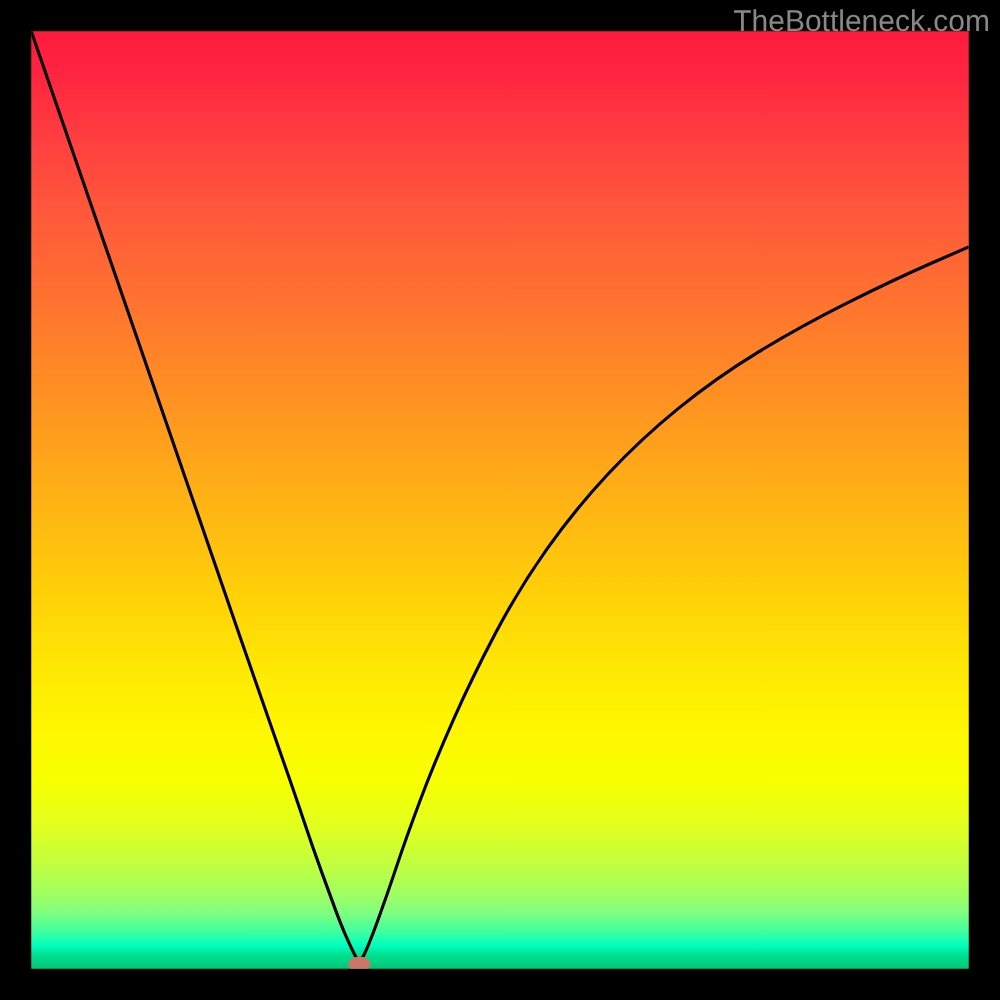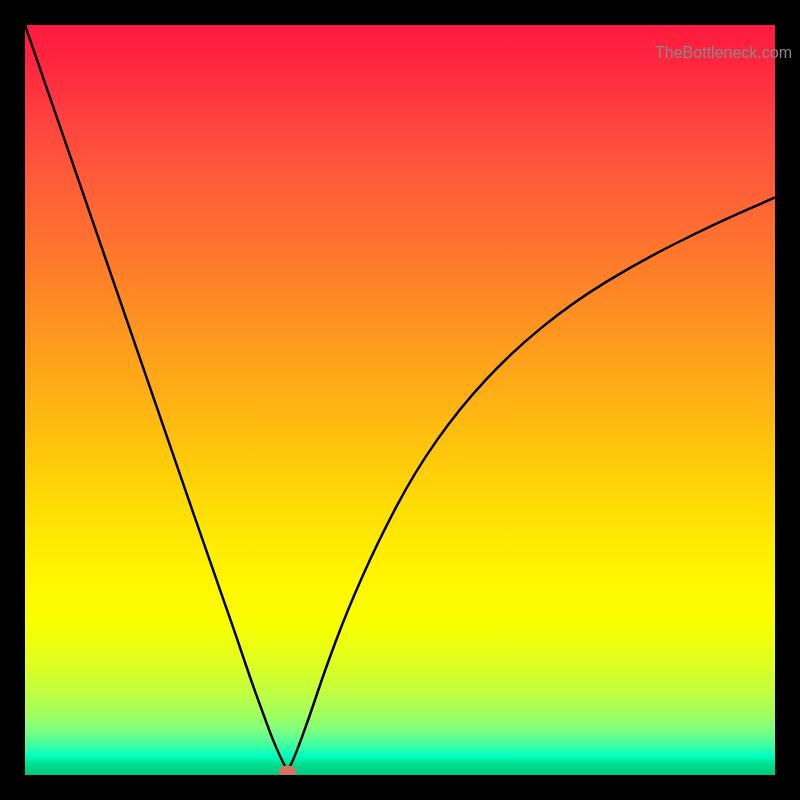--- a/index.html
+++ b/index.html
@@ -12,23 +12,22 @@
       height: 800px;
       background: #000;
       position: relative;
       font-family: Arial, sans-serif;
     }
     .watermark {
       position: absolute;
       top: 4px;
       right: 8px;
       color: #888;
-      font-size: 16px;
+      font-size: 24px;
       z-index: 10;
-      margin-top: 40px;
     }
     .chart-container {
       position: absolute;
       top: 25px;
       left: 25px;
       width: 750px;
       height: 750px;
       background: linear-gradient(to bottom,
         #ff1a3d 0%,
         #ff2640 5%,

